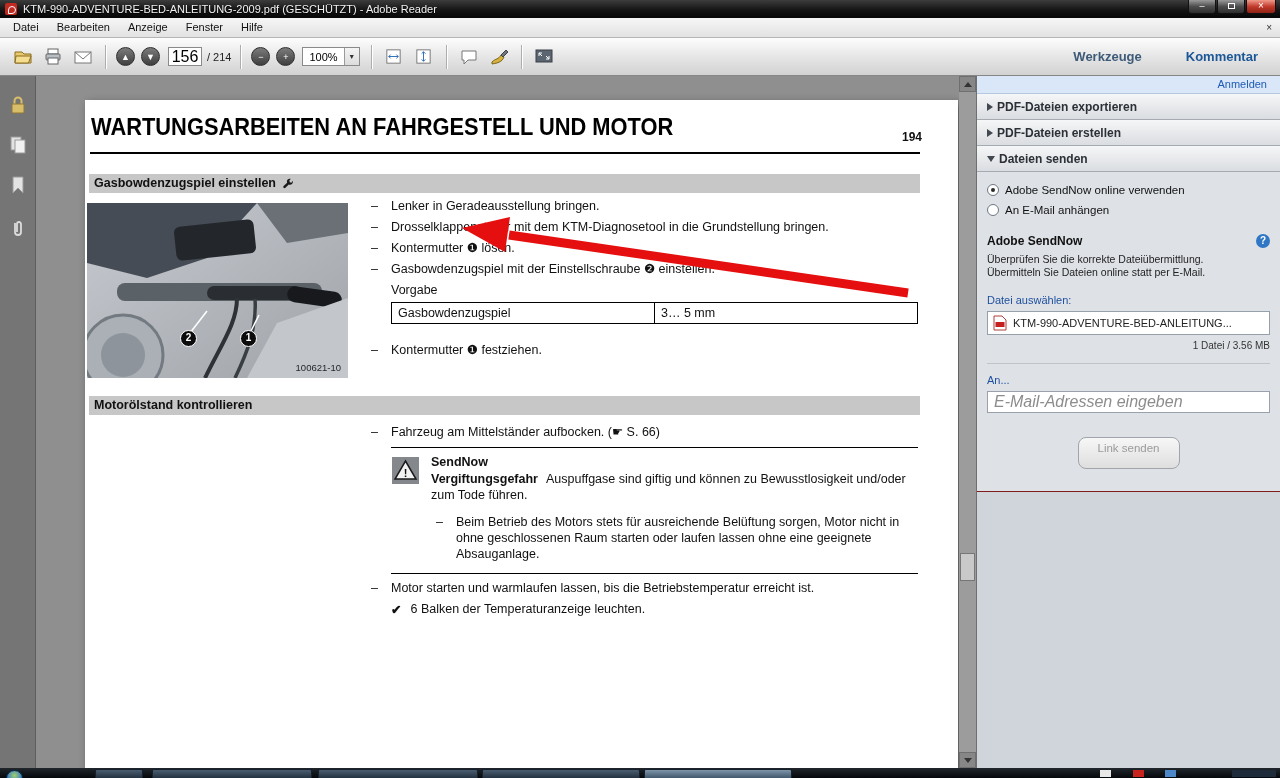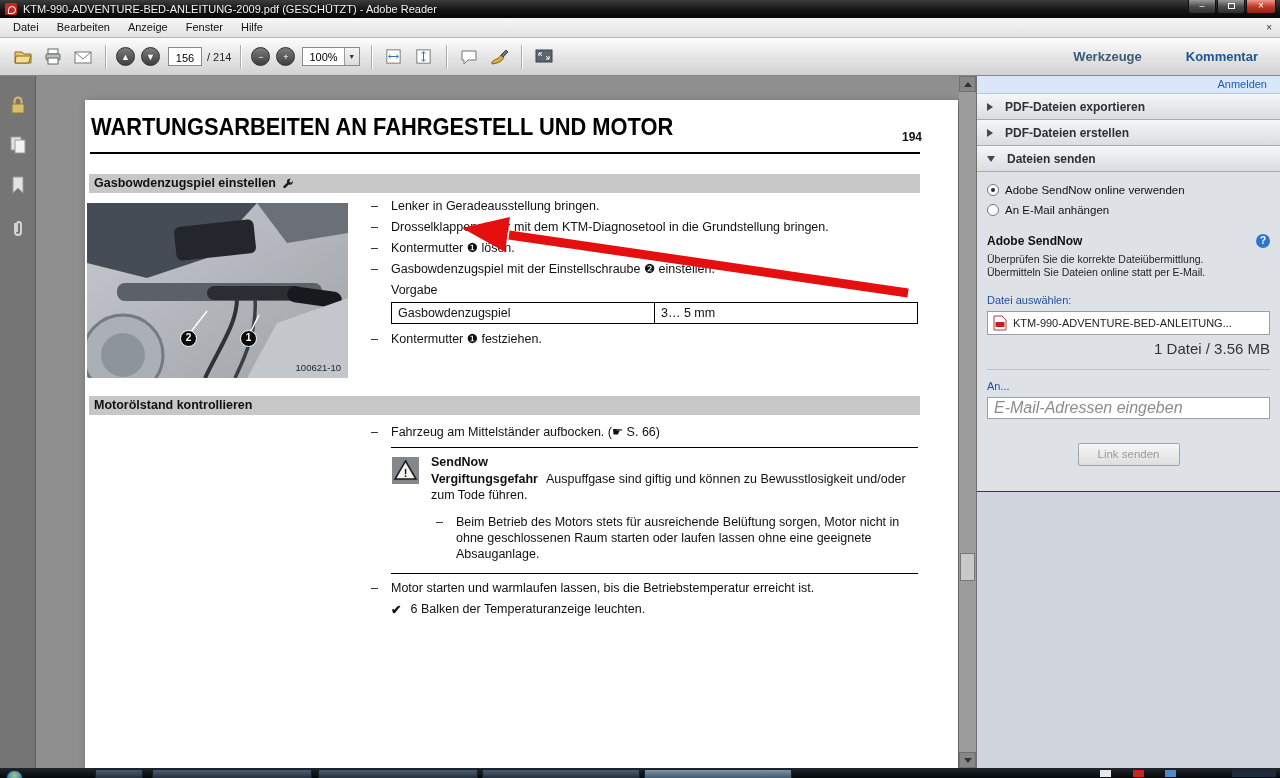--- a/index.html
+++ b/index.html
@@ -31,21 +31,21 @@
   
   .toolbar { position:absolute; left:0; top:38px; width:1280px; height:38px;
     background:linear-gradient(#fdfdfd,#e4e4e4 55%,#d2d2d2); border-bottom:1px solid #868686;
     display:flex; align-items:center; padding-left:8px; }
   .tbtn { width:24px; height:24px; display:flex; align-items:center; justify-content:center; margin:0 3px; }
   .tsep { width:1px; height:24px; background:#adadad; margin:0 7px; box-shadow:1px 0 0 #fff; }
   .circle-btn { width:19px; height:19px; border-radius:50%; margin:0 3px;
     background:linear-gradient(#7b7b7b,#3f3f3f); color:#fff; font-size:9px; line-height:19px;
     text-align:center; border:1px solid #2e2e2e; }
   .page-box { width:34px; height:19px; background:#fff; border:1px solid #8a8a8a; margin:0 5px; }
-  .page-box input { width:100%; height:100%; border:none; font-size:11px; text-align:center;
+  .page-box input { width:100%; height:100%; border:none; font-size:16px; text-align:center;
     font-family:"Liberation Sans",sans-serif; background:transparent; }
   .page-total { font-size:11px; color:#222; margin-right:2px; }
   .zoom-box { height:19px; background:#fff; border:1px solid #8a8a8a; margin:0 4px;
     display:flex; align-items:center; }
   .zoom-val { font-size:11px; padding:0 6px 0 6px; min-width:38px; }
   .zoom-arrow { width:15px; height:100%; border-left:1px solid #9a9a9a; font-size:7px; color:#333;
     display:flex; align-items:center; justify-content:center; background:linear-gradient(#f4f4f4,#dcdcdc); }
   .tb-right { margin-left:auto; display:flex; gap:44px; padding-right:22px; }
   .tb-link { font-size:13px; font-weight:bold; }
   .tb-link.tools { color:#3d5a78; }
@@ -89,69 +89,69 @@
   .callout { position:absolute; width:17px; height:17px; border-radius:50%; background:#0c0c0c;
     border:1.5px solid #fff; color:#fff; font-size:10px; font-weight:bold; text-align:center;
     line-height:14px; }
   .co2 { left:93px; top:127px; } .co1 { left:153px; top:127px; }
 
   .steps { position:absolute; left:284px; top:98px; width:552px; font-size:12.5px; line-height:16px; }
   .step { position:relative; padding-left:22px; margin-bottom:5px; }
   .step::before { content:"–"; position:absolute; left:2px; }
   .nostep { padding-left:22px; margin-bottom:4px; }
   .spec-table { margin-left:22px; width:527px; height:22px; border:1px solid #000;
-    display:flex; margin-bottom:7px; }
+    display:flex; margin-bottom:18px; }
   .spec-cell { line-height:20px; padding-left:6px; font-size:12.5px; }
   .spec-cell.c1 { width:263px; border-right:1px solid #000; }
   .spec-cell.c2 { flex:1; }
 
   .step-abs { position:absolute; font-size:12.5px; line-height:16px; }
   .rule { position:absolute; height:1px; background:#000; }
   .warn-icon { position:absolute; left:307px; top:357px; width:27px; height:27px; }
   .warn-title { position:absolute; left:346px; top:355px; font-size:12.5px; font-weight:bold; }
   .warn-body { position:absolute; left:346px; top:371px; width:489px; font-size:12.5px; line-height:16px; }
   .warn-body b { margin-right:8px; }
   .check-row { position:absolute; left:306px; top:502px; font-size:12.5px; display:flex; gap:9px; }
   .check-glyph { font-weight:bold; }
 
   .red-arrow { position:absolute; left:0; top:0; width:873px; height:668px; pointer-events:none; z-index:5; }
   
   .rp { position:absolute; left:976px; top:0; width:304px; height:100%; background:#d0d5db;
     border-left:1px solid #6f6f6f; }
   .signin-bar { height:18px; background:#d9e7f8; border-bottom:1px solid #b3c7de; text-align:right;
     padding-right:13px; font-size:11px; line-height:17px; color:#1f5bb5; }
   .acc-bar { height:26px; background:linear-gradient(#f5f6f7,#dadde1); border-bottom:1px solid #a6abb1;
-    display:flex; align-items:center; gap:12px; padding-left:10px; font-size:12px; font-weight:bold; color:#2c3137; }
+    display:flex; align-items:center; gap:4px; padding-left:10px; font-size:12px; font-weight:bold; color:#2c3137; }
   .chev-r { width:0; height:0; border-top:4px solid transparent; border-bottom:4px solid transparent;
     border-left:6px solid #42484f; }
   .chev-d { width:0; height:0; border-left:4px solid transparent; border-right:4px solid transparent;
     border-top:6px solid #42484f; }
   .acc-content { height:320px; background:#dee2e7; border-bottom:1px solid #7f1d1d;
     padding:4px 10px 0 10px; overflow:hidden; }
   .radio-row { display:flex; align-items:center; gap:6px; margin-top:8px; font-size:11.5px; color:#111; }
   .radio { width:12px; height:12px; border-radius:50%; background:#fff; border:1px solid #6f7780;
     position:relative; flex:0 0 12px; }
   .radio.sel::after { content:""; position:absolute; left:3px; top:3px; width:4px; height:4px;
     border-radius:50%; background:#2b2b2b; }
   .sendnow-row { margin-top:18px; display:flex; align-items:center; justify-content:space-between; }
   .sendnow-name { font-size:12px; font-weight:bold; color:#111; }
   .help-icon { width:14px; height:14px; border-radius:50%; background:#2f77c4; color:#fff;
     font-size:10px; font-weight:bold; text-align:center; line-height:14px; }
   .desc { margin-top:5px; font-size:10.5px; line-height:13px; color:#222; }
   .blue-label { margin-top:15px; font-size:11px; color:#1d4f9e; }
   .file-box { margin-top:5px; height:24px; background:#fff; border:1px solid #95a0ab;
     display:flex; align-items:center; gap:6px; padding:0 5px; }
   .file-name { font-size:11px; color:#222; white-space:nowrap; overflow:hidden; }
-  .file-meta { margin-top:5px; text-align:right; font-size:15px; color:#333; }
+  .file-meta { margin-top:5px; text-align:right; font-size:10px; color:#333; }
   .panel-div { margin-top:12px; border-top:1px solid #bfc4ca; }
   .email-input { margin-top:5px; width:100%; height:22px; border:1px solid #99a2ac; background:#fff;
     font-size:16px; padding:0 6px; font-family:"Liberation Sans",sans-serif; }
   .email-input::placeholder { font-style:italic; color:#8c8c8c; }
-  .send-btn { display:block; margin:24px auto 0 auto; width:102px; height:23px;
-    background:linear-gradient(#f7f7f7,#dedede); border:1px solid #a0a5ab; border-radius:2px;
+  .send-btn { display:block; margin:24px auto 0 auto; width:102px; height:32px;
+    background:linear-gradient(#f7f7f7,#dedede); border:1px solid #a0a5ab; border-radius:8px;
     color:#9b9b9b; font-size:11.5px; text-align:center; line-height:21px; }
 
   
   .taskbar { position:absolute; left:0; top:768px; width:1280px; height:10px;
     background:linear-gradient(#20262c,#05080b); }
   .orb { position:absolute; left:6px; top:2px; width:17px; height:17px; border-radius:50%;
     background:radial-gradient(circle at 50% 30%, #9fd06b 0%, #3f7fc4 55%, #123a6b 100%);
     border:1px solid #0b2c52; }
   .task-btn { position:absolute; top:1px; height:9px; background:linear-gradient(#4a5d70,#233140);
     border:1px solid #15202c; border-bottom:none; border-radius:2px 2px 0 0; }

